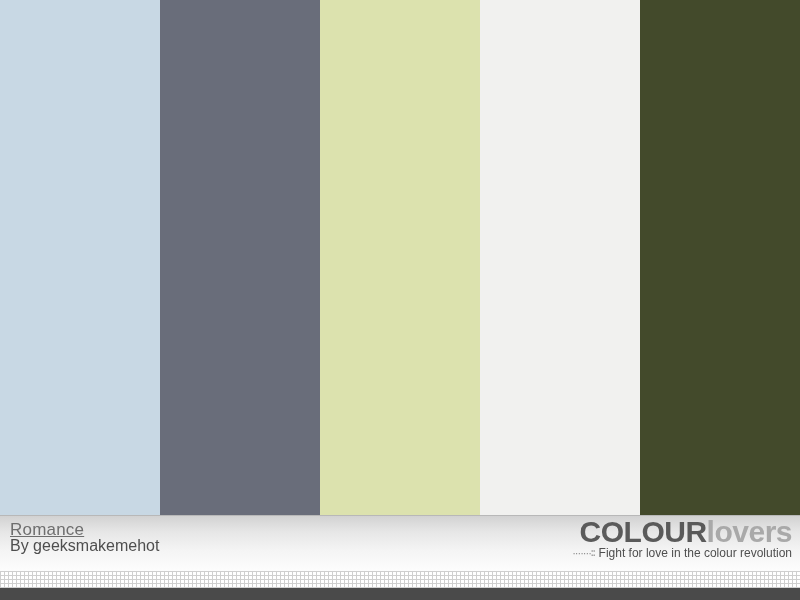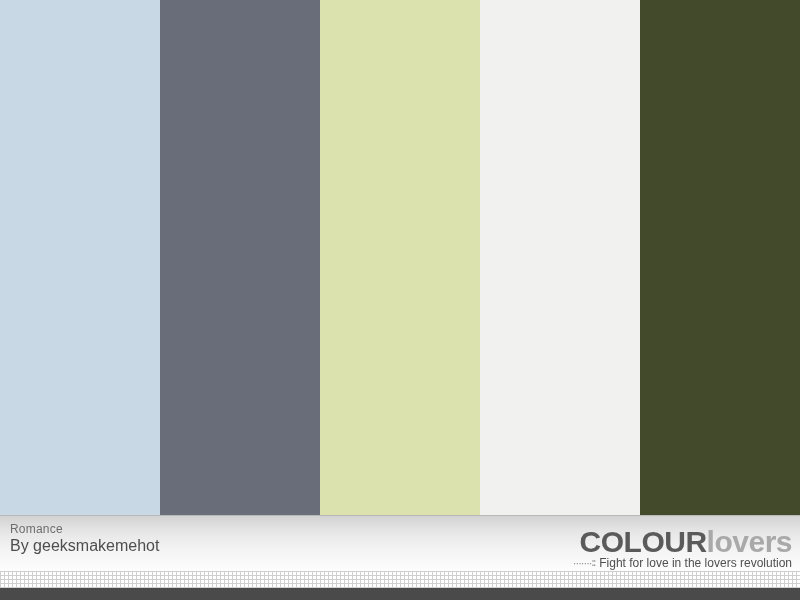--- a/index.html
+++ b/index.html
@@ -43,38 +43,39 @@
     border-top: 1px solid #b8b8b8;
     box-sizing: border-box;
   }
 
   #palette-info {
     position: absolute;
     left: 10px;
     top: 5px;
   }
   #palette-title {
-    font-size: 12px;
+    font-size: 17px;
     color: #6e6e6e;
     line-height: 17px;
     letter-spacing: 0.2px;
     white-space: nowrap;
+    text-decoration: underline;
   }
   #palette-author {
     font-size: 16px;
     color: #4e4e4e;
     line-height: 15px;
     white-space: nowrap;
   }
 
   
   #brand {
     position: absolute;
     right: 8px;
-    top: 11px;
+    top: 1px;
     text-align: right;
   }
   #brand-wordmark {
     font-size: 30px;
     font-weight: bold;
     line-height: 30px;
     letter-spacing: -0.5px;
     white-space: nowrap;
   }
   .brand-colour { color: #5a5a5a; }
@@ -143,21 +144,21 @@
       <div id="palette-title">Romance</div>
       <div id="palette-author">By geeksmakemehot</div>
     </div>
 
     <div id="brand">
       <div id="brand-wordmark">
         <span class="brand-colour">COLOUR</span><span class="brand-lovers">lovers</span>
       </div>
       <div id="brand-tagline-row">
         <span id="tagline-dots">·······∶∶</span>
-        <span id="brand-tagline">Fight for love in the lovers revolution</span>
+        <span id="brand-tagline">Fight for love in the colour revolution</span>
       </div>
     </div>
 
   </div>
 
   <div id="dot-band"></div>
   <div id="bottom-bar" style="background: rgb(74, 74, 74);"></div>
 
 </div>
 

